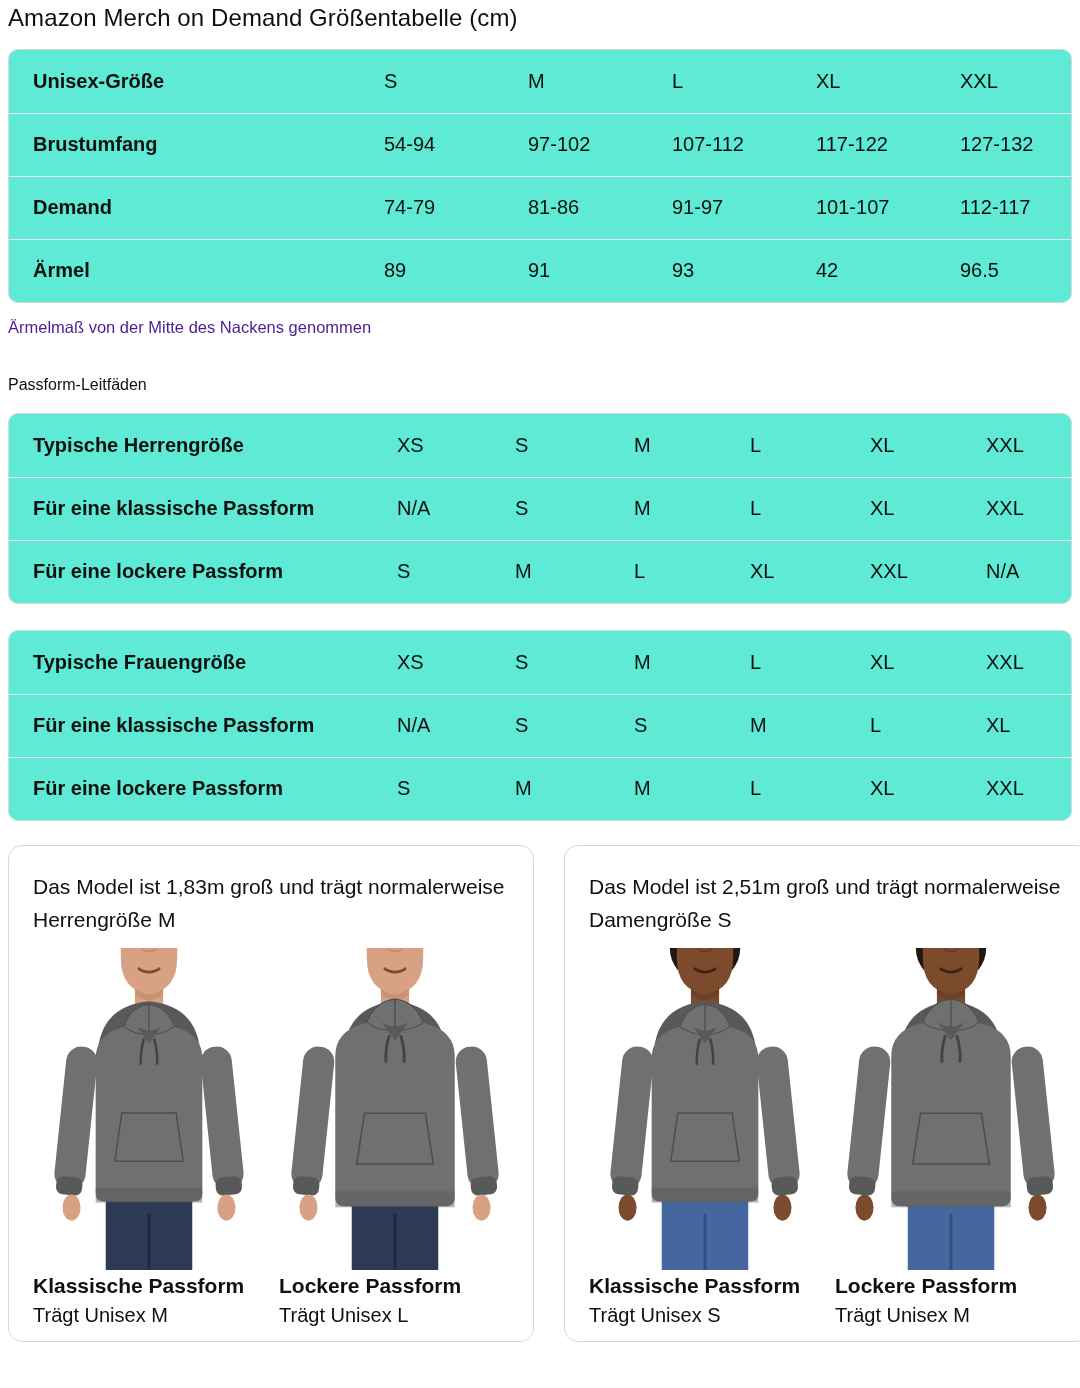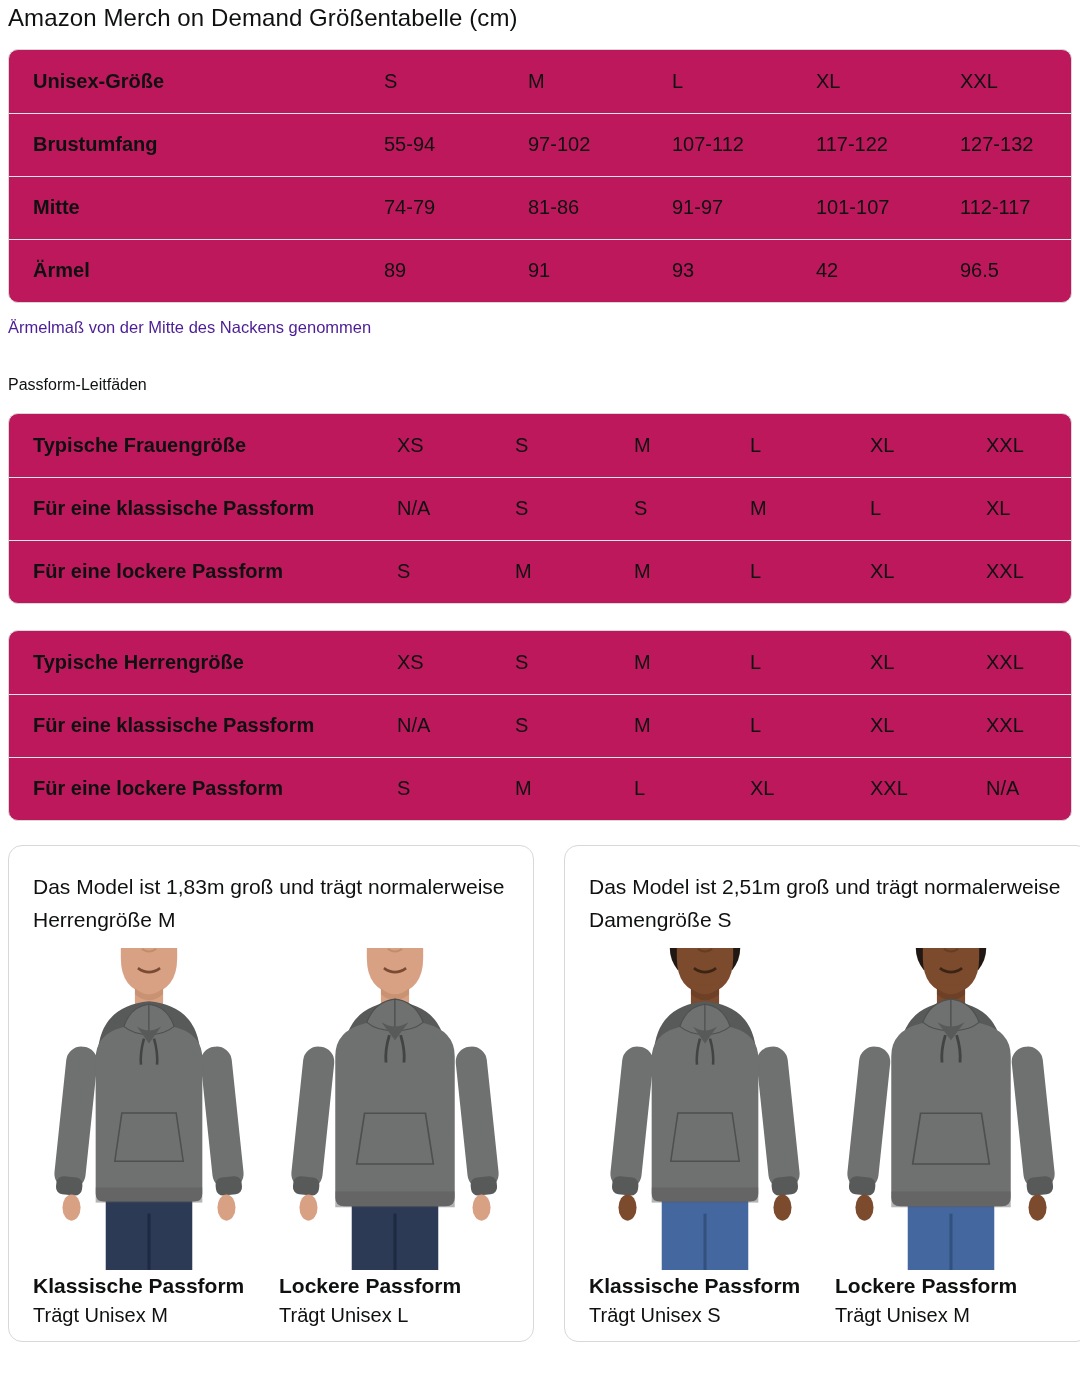--- a/index.html
+++ b/index.html
@@ -13,21 +13,21 @@
 
   .page-title {
     font-size:24px; font-weight:400; margin:4px 0 17px 0; letter-spacing:0.1px;
   }
   .section-heading {
     font-size:16px; font-weight:400; margin:39px 0 19px 0;
   }
 
   .tbl-card {
     border:1px solid var(--c-table-border,#d5d9d9);
-    border-radius:10px; background:#be185d; overflow:hidden;
+    border-radius:10px; background:#5eead4; overflow:hidden;
   }
   .tbl-card + .tbl-card { margin-top:26px; }
   table { width:100%; border-collapse:collapse; table-layout:fixed; }
   td { height:63px; font-size:20px; vertical-align:middle; text-align:left; padding:0; }
   td.lbl { padding-left:24px; font-weight:700; }
   tr + tr td { border-top:1px solid var(--c-row-divider,#e7e7e7); }
 
   .size-table col.c-label { width:375px; }
   .size-table col.c-val   { width:144px; }
   .fit-table col.c-label  { width:388px; }
@@ -89,28 +89,28 @@
         <tr>
           <td class="lbl">Unisex-Größe</td>
           <td>S</td>
           <td>M</td>
           <td>L</td>
           <td>XL</td>
           <td>XXL</td>
         </tr>
         <tr>
           <td class="lbl">Brustumfang</td>
-          <td>55-94</td>
+          <td>54-94</td>
           <td>97-102</td>
           <td>107-112</td>
           <td>117-122</td>
           <td>127-132</td>
         </tr>
         <tr>
-          <td class="lbl">Mitte</td>
+          <td class="lbl">Demand</td>
           <td>74-79</td>
           <td>81-86</td>
           <td>91-97</td>
           <td>101-107</td>
           <td>112-117</td>
         </tr>
         <tr>
           <td class="lbl">Ärmel</td>
           <td>89</td>
           <td>91</td>
@@ -132,88 +132,88 @@
           <col class="c-label">
           <col class="c-v0">
           <col class="c-v1">
           <col class="c-v2">
           <col class="c-v3">
           <col class="c-v4">
           <col>
         </colgroup>
       <tbody>
         <tr>
-          <td class="lbl">Typische Frauengröße</td>
+          <td class="lbl">Typische Herrengröße</td>
           <td>XS</td>
           <td>S</td>
           <td>M</td>
           <td>L</td>
           <td>XL</td>
           <td>XXL</td>
         </tr>
         <tr>
           <td class="lbl">Für eine klassische Passform</td>
           <td>N/A</td>
           <td>S</td>
-          <td>S</td>
-          <td>M</td>
-          <td>L</td>
-          <td>XL</td>
+          <td>M</td>
+          <td>L</td>
+          <td>XL</td>
+          <td>XXL</td>
         </tr>
         <tr>
           <td class="lbl">Für eine lockere Passform</td>
           <td>S</td>
           <td>M</td>
-          <td>M</td>
-          <td>L</td>
-          <td>XL</td>
-          <td>XXL</td>
+          <td>L</td>
+          <td>XL</td>
+          <td>XXL</td>
+          <td>N/A</td>
         </tr>
       </tbody>
     </table>
   </div>
 
   <div class="tbl-card">
     <table class="fit-table">
       <colgroup>
           <col class="c-label">
           <col class="c-v0">
           <col class="c-v1">
           <col class="c-v2">
           <col class="c-v3">
           <col class="c-v4">
           <col>
         </colgroup>
       <tbody>
         <tr>
-          <td class="lbl">Typische Herrengröße</td>
+          <td class="lbl">Typische Frauengröße</td>
           <td>XS</td>
           <td>S</td>
           <td>M</td>
           <td>L</td>
           <td>XL</td>
           <td>XXL</td>
         </tr>
         <tr>
           <td class="lbl">Für eine klassische Passform</td>
           <td>N/A</td>
           <td>S</td>
-          <td>M</td>
-          <td>L</td>
-          <td>XL</td>
-          <td>XXL</td>
+          <td>S</td>
+          <td>M</td>
+          <td>L</td>
+          <td>XL</td>
         </tr>
         <tr>
           <td class="lbl">Für eine lockere Passform</td>
           <td>S</td>
           <td>M</td>
-          <td>L</td>
-          <td>XL</td>
-          <td>XXL</td>
-          <td>N/A</td>
+          <td>M</td>
+          <td>L</td>
+          <td>XL</td>
+          <td>XXL</td>
         </tr>
       </tbody>
     </table>
   </div>
 
   <div class="cards">
 
     <section class="model-card">
       <p class="card-desc">Das Model ist 1,83m groß und trägt normalerweise Herrengröße M</p>
       <div class="figures">

